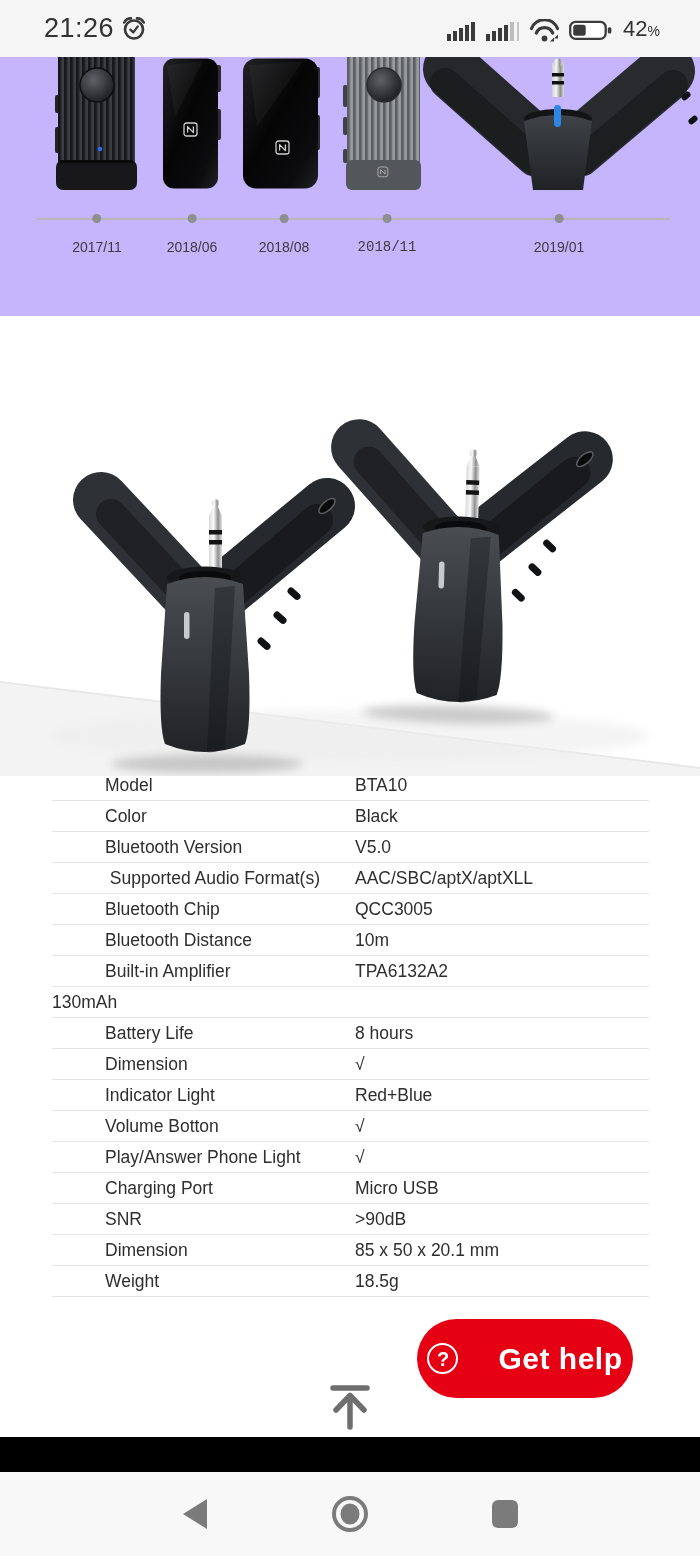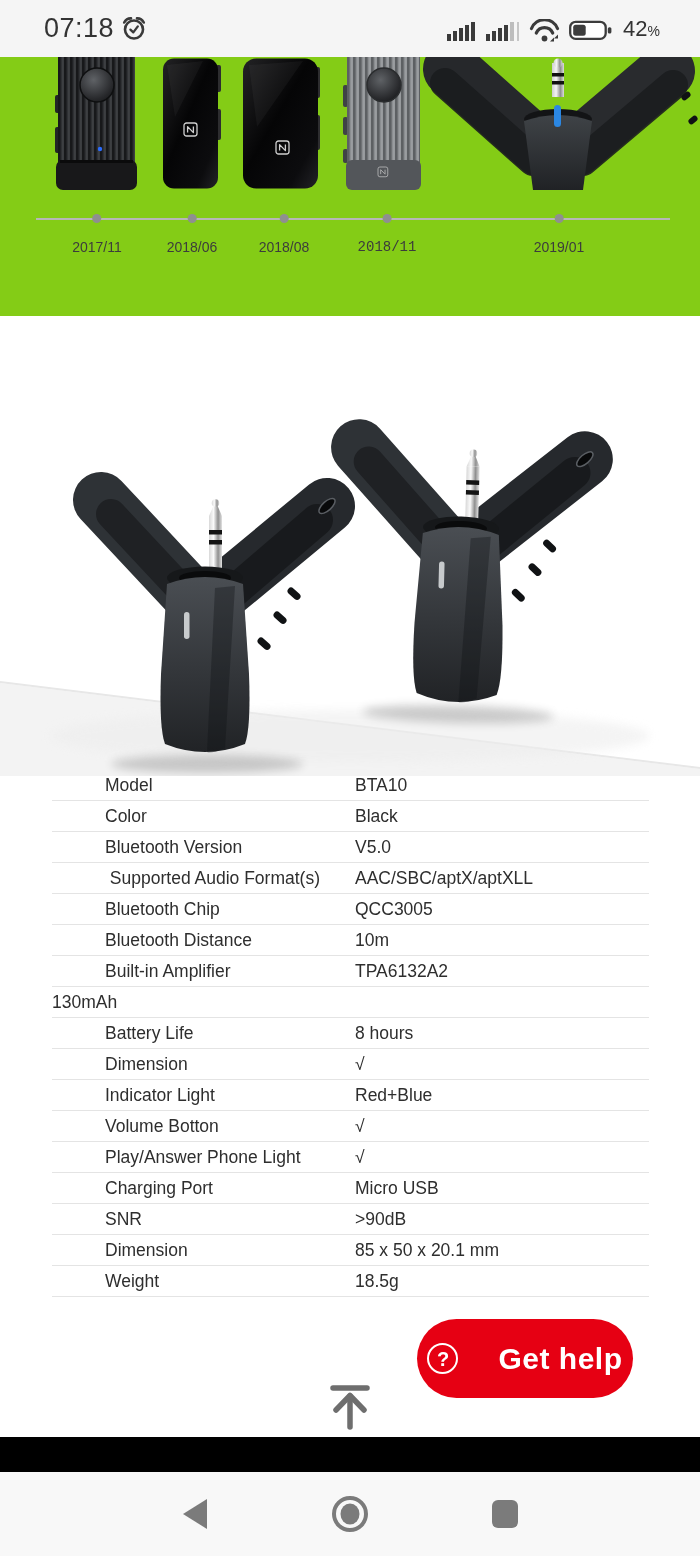--- a/index.html
+++ b/index.html
@@ -18,21 +18,21 @@
   .sb-left{display:flex;align-items:center;gap:7px;}
   .sb-time{font-size:27px;color:#333;letter-spacing:.5px;}
   .sb-right{display:flex;align-items:flex-end;gap:9px;}
   .sb-right svg{display:block;}
   .sb-batt-text{display:flex;align-items:flex-end;margin-left:2px;}
   .sb-batt-num{font-size:22px;color:#333;}
   .sb-batt-pct{font-size:14px;color:#333;margin-bottom:3px;}
   
   .timeline-section{
     position:absolute;top:57px;left:0;width:700px;height:259px;
-    background:#84cc16;
+    background:#c4b5fd;
   }
   .products-strip{position:absolute;top:0;left:0;}
   .timeline-line{
     position:absolute;top:161px;left:36px;width:634px;height:2px;
     background:#b7b7b7;
   }
   .milestones{position:absolute;inset:0;}
   .milestone{
     position:absolute;top:157px;transform:translateX(-50%);
     display:flex;flex-direction:column;align-items:center;cursor:pointer;
@@ -70,21 +70,21 @@
   }
   .nav-btn{cursor:pointer;display:block;}
 </style>
 </head>
 <body>
 
 <div class="screen">
 
   <header class="status-bar">
     <div class="sb-left">
-      <span class="sb-time">07:18</span>
+      <span class="sb-time">21:26</span>
       <svg width="26" height="27" viewBox="0 0 26 27">
         <circle cx="13" cy="14.5" r="9" fill="none" stroke="#3a3a3a" stroke-width="2.6"></circle>
         <path d="M3.2,7.5 Q5.5,3.2 10,3.4" fill="none" stroke="#3a3a3a" stroke-width="2.6" stroke-linecap="round"></path>
         <path d="M22.8,7.5 Q20.5,3.2 16,3.4" fill="none" stroke="#3a3a3a" stroke-width="2.6" stroke-linecap="round"></path>
         <path d="M9.4,14.6 L12.3,17.4 L16.8,11.4" fill="none" stroke="#3a3a3a" stroke-width="2.3" stroke-linecap="round" stroke-linejoin="round"></path>
       </svg>
     </div>
     <div class="sb-right">
       <svg width="30" height="23" viewBox="0 0 30 23">
         <rect x="0" y="15" width="4" height="7" fill="#3a3a3a"></rect>

